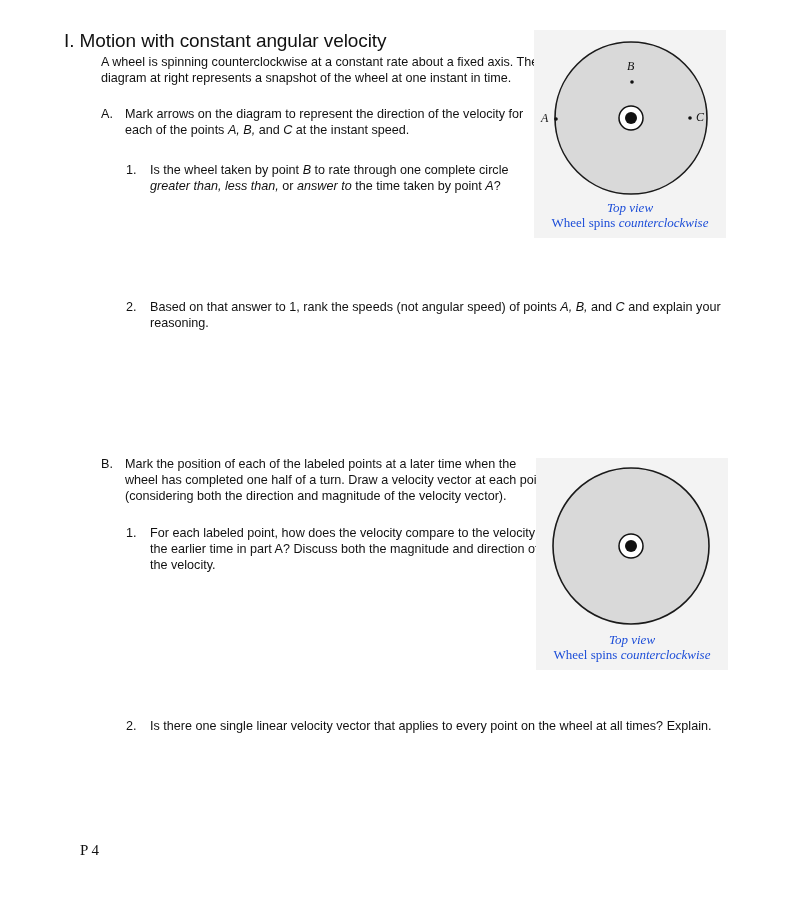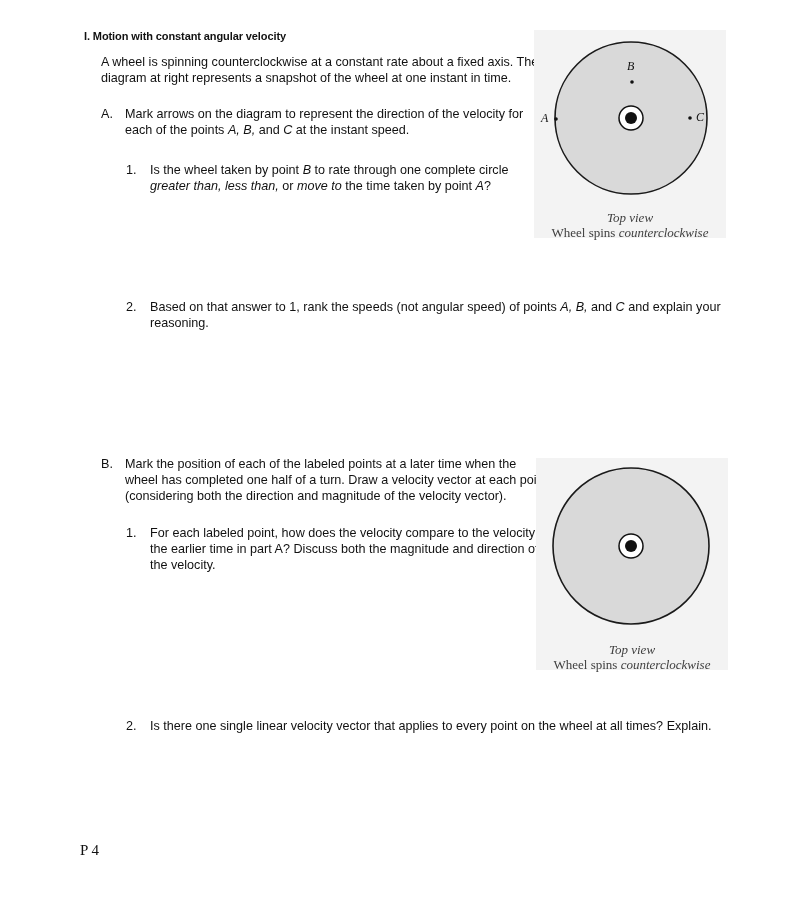--- a/index.html
+++ b/index.html
@@ -1,54 +1,54 @@
 <!DOCTYPE html>
 <html><head>
 <meta charset="utf-8">
 <style>
   html, body { margin: 0; padding: 0; background: #ffffff; }
   body { width: 810px; height: 921px; position: relative; overflow: hidden;
          font-family: "Liberation Sans", "DejaVu Sans", sans-serif; color: #111; }
   .abs { position: absolute; }
-  .title { left: 84px; top: 30px; font-size: 11px; font-weight: bold; letter-spacing: -0.1px; }
+  .title { left: 64px; top: 30px; font-size: 19px; font-weight: normal; letter-spacing: -0.1px; }
   .para { font-size: 12.6px; line-height: 16px; margin-left: 21px; }
   .intro { left: 80px; top: 54px; width: 450px; }
   .item { display: flex; }
   .item .lbl { width: 24px; flex: none; }
   .secA { left: 80px; top: 106px; width: 450px; }
   .q1 { left: 105px; top: 162px; width: 420px; }
   .q2 { left: 105px; top: 299px; width: 620px; }
   .secB { left: 80px; top: 456px; width: 450px; }
   .qb1 { left: 105px; top: 525px; width: 425px; }
   .qb2 { left: 105px; top: 718px; width: 620px; }
   .pnum { left: 80px; top: 842px; font-family: "Liberation Serif", serif; font-size: 15px; }
   .fig { background: #f3f3f3; }
   .fig1 { left: 534px; top: 30px; width: 192px; height: 208px; }
   .fig2 { left: 536px; top: 458px; width: 192px; height: 212px; }
   .fig svg { position: absolute; left: 0; top: 0; }
   .cap { position: absolute; width: 100%; text-align: center; font-family: "Liberation Serif", serif;
-         font-size: 13px; line-height: 15px; color: #404040; margin-top: 10px; }
+         font-size: 13px; line-height: 15px; color: #1d4ed8; }
   .cap i { font-style: italic; }
   em { font-style: italic; }
 </style>
 </head>
 <body>
 
 <div class="abs title">I. Motion with constant angular velocity</div>
 
 <div class="abs para intro">A wheel is spinning counterclockwise at a constant rate about a fixed axis. The diagram at right represents a snapshot of the wheel at one instant in time.</div>
 
 <div class="abs para item secA">
   <span class="lbl">A.</span>
   <span><span>Mark arrows on the diagram to represent the direction of the velocity for each of the points </span><em>A, B,</em><span> and </span><em>C</em><span> at the instant speed.</span></span>
 </div>
 
 <div class="abs para item q1">
   <span class="lbl">1.</span>
-  <span><span>Is the wheel taken by point </span><em>B</em><span> to rate through one complete circle </span><em>greater than, less than,</em><span> or </span><em>move to</em><span> the time taken by point </span><em>A</em><span>?</span></span>
+  <span><span>Is the wheel taken by point </span><em>B</em><span> to rate through one complete circle </span><em>greater than, less than,</em><span> or </span><em>answer to</em><span> the time taken by point </span><em>A</em><span>?</span></span>
 </div>
 
 <div class="abs para item q2">
   <span class="lbl">2.</span>
   <span><span>Based on that answer to 1, rank the speeds (not angular speed) of points </span><em>A, B,</em><span> and </span><em>C</em><span> and explain your reasoning.</span></span>
 </div>
 
 <div class="abs para item secB">
   <span class="lbl">B.</span>
   <span>Mark the position of each of the labeled points at a later time when the wheel has completed one half of a turn.  Draw a velocity vector at each point (considering both the direction and magnitude of the velocity vector).</span>

